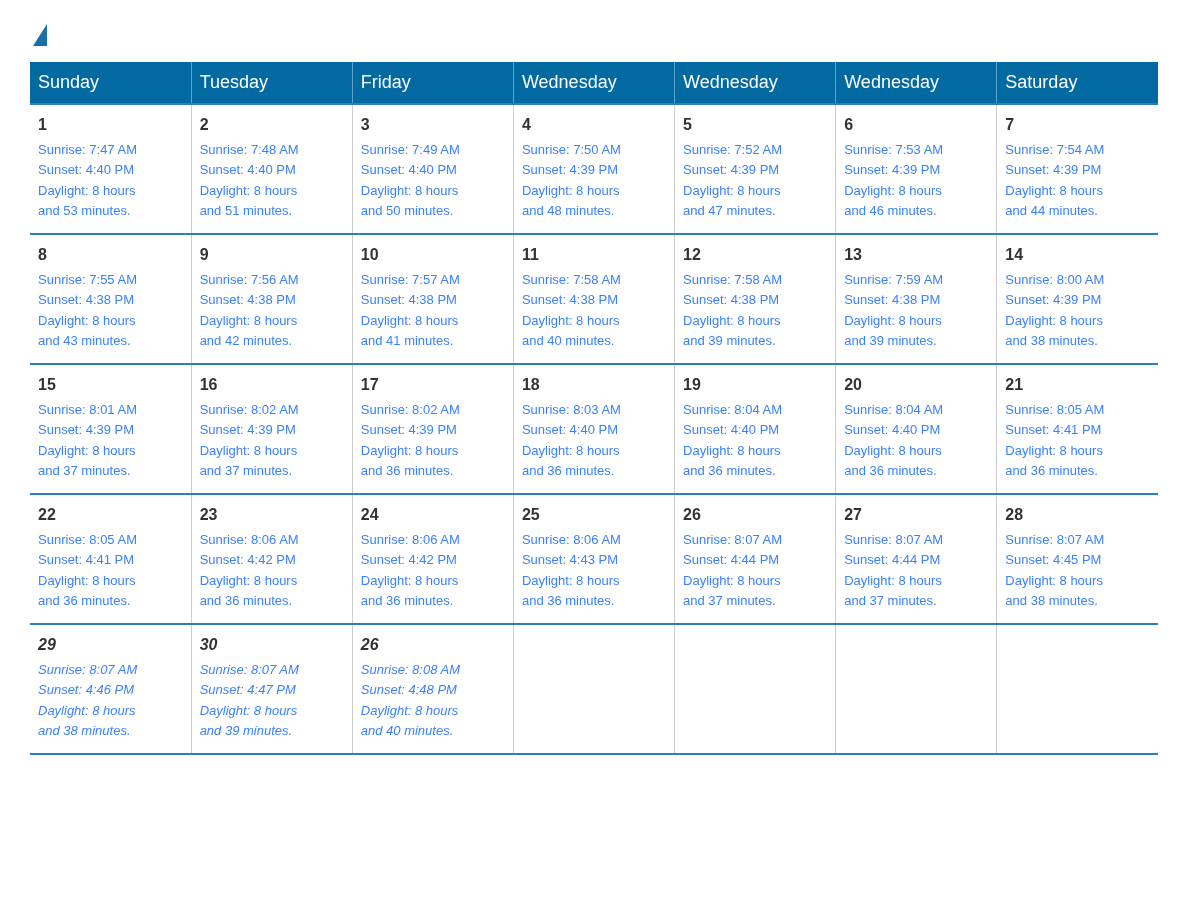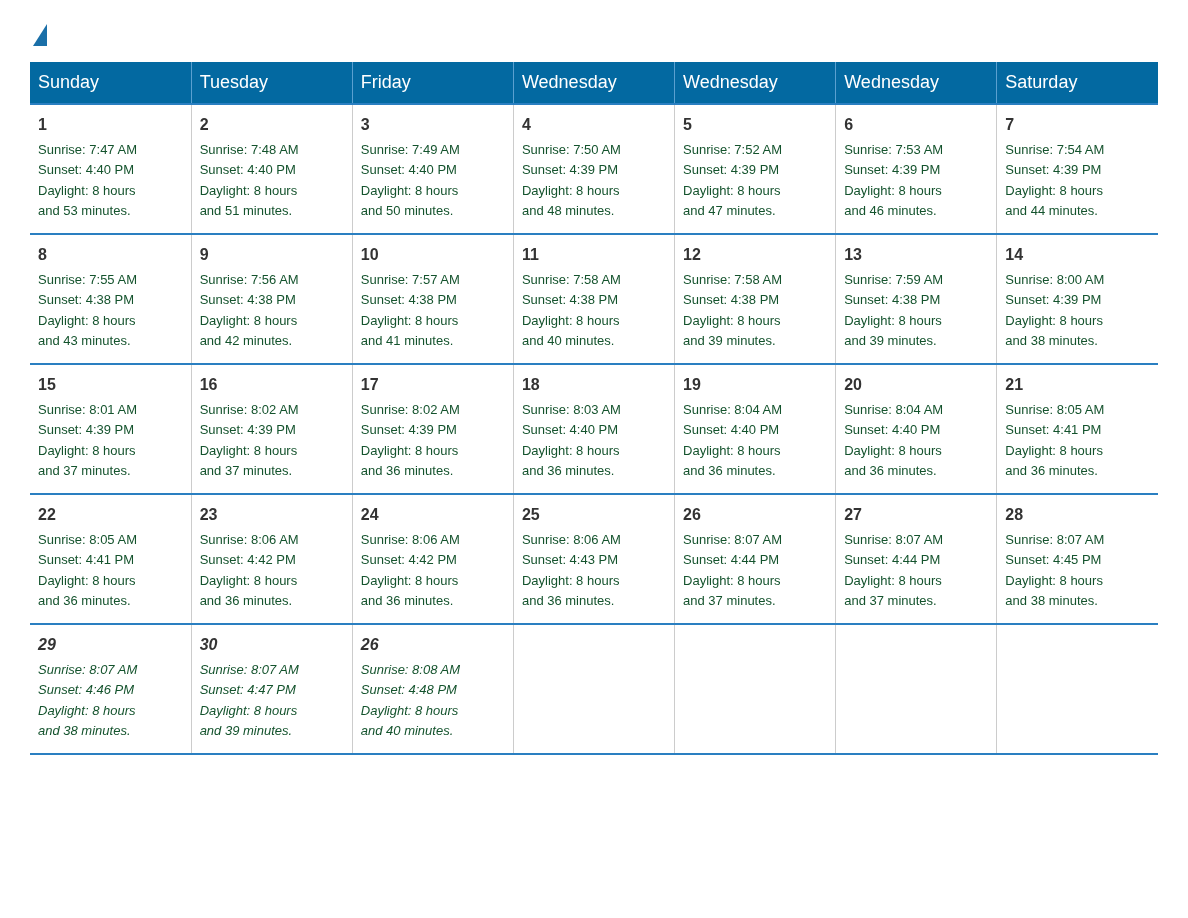--- a/index.html
+++ b/index.html
@@ -95,21 +95,21 @@
       border-right: none;
     }
     .day-number {
       font-size: 16px;
       font-weight: bold;
       display: block;
       margin-bottom: 3px;
     }
     .day-info {
       font-size: 13px;
-      color: #14532d;
+      color: #3b82f6;
       line-height: 1.55;
     }
     tbody tr:last-child {
       border-bottom: 2px solid #2a7fc1;
       font-style: italic;
     }
   </style>
 </head>
 <body>
 

